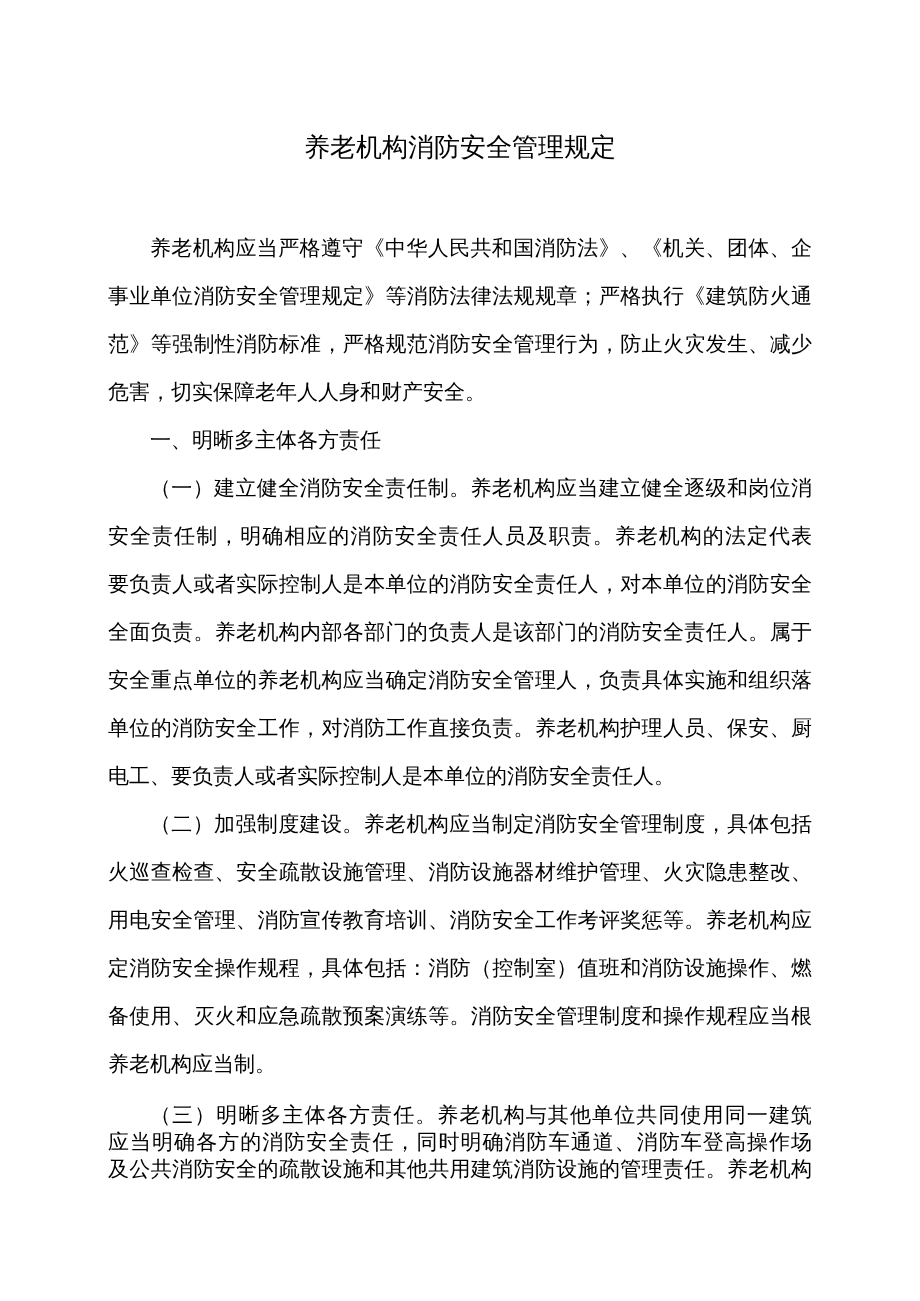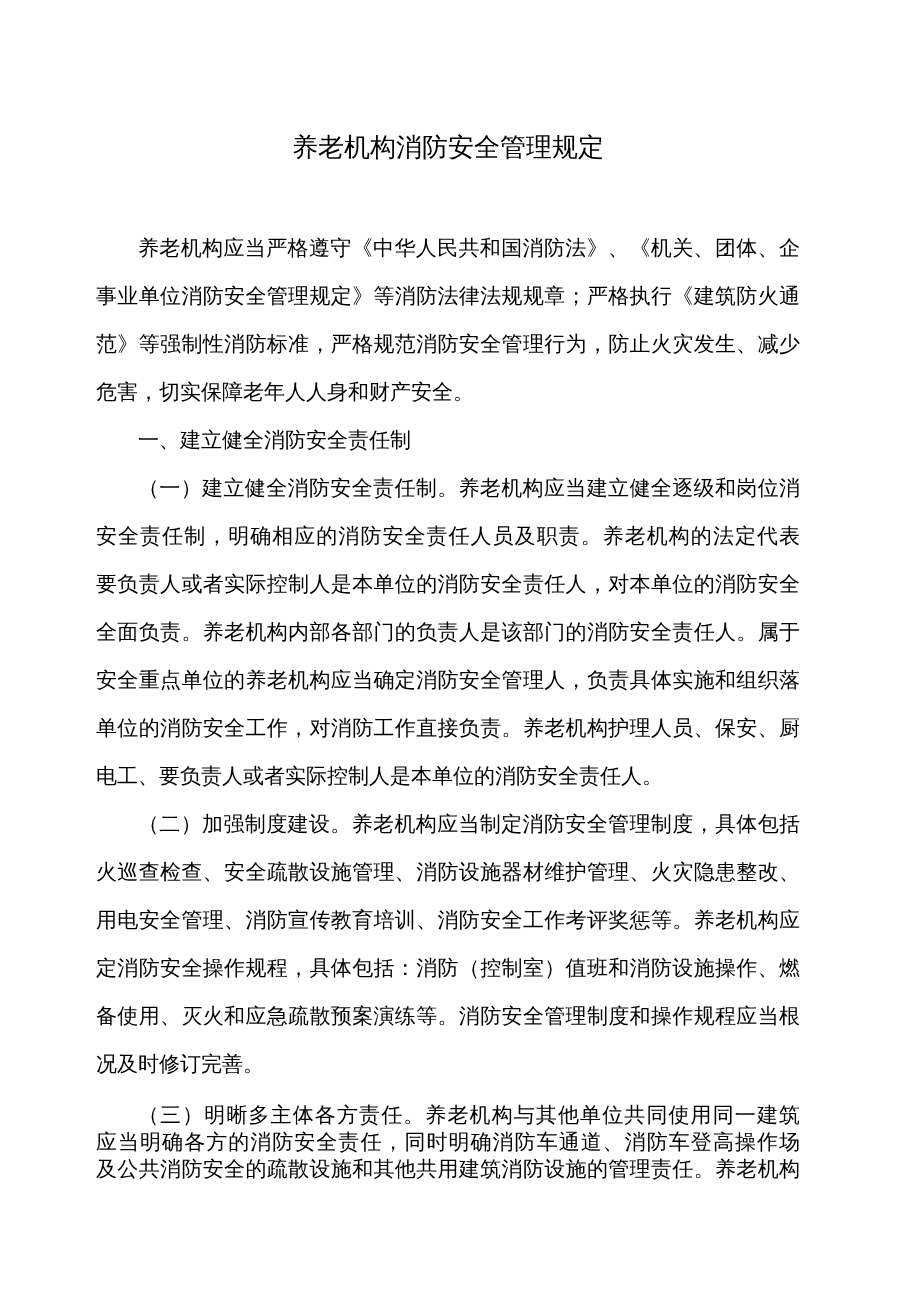--- a/index.html
+++ b/index.html
@@ -11,20 +11,21 @@
     width: 920px;
     height: 1301px;
     overflow: hidden;
     color: #000000;
     font-family: "DejaVu Serif", "Liberation Serif", serif;
   }
   .page {
     width: 704px;
     padding: 0 96px;
     box-sizing: content-box;
+    margin-left: 12px;
   }
   .doc-title {
     margin: 0;
     padding-top: 127px;
     font-size: 26px;
     font-weight: normal;
     line-height: 40px;
     text-align: center;
     letter-spacing: 0px;
   }
@@ -65,39 +66,39 @@
 
   <h1 class="doc-title">养老机构消防安全管理规定</h1>
 
   <div class="para p-intro">
     <div class="line j ind">养老机构应当严格遵守《中华人民共和国消防法》、《机关、团体、企业、</div>
     <div class="line j">事业单位消防安全管理规定》等消防法律法规规章；严格执行《建筑防火通用规</div>
     <div class="line j">范》等强制性消防标准，严格规范消防安全管理行为，防止火灾发生、减少火灾</div>
     <div class="line">危害，切实保障老年人人身和财产安全。</div>
   </div>
 
-  <div class="heading-line">一、建立健全消防安全责任制</div>
+  <div class="heading-line">一、明晰多主体各方责任</div>
 
   <div class="para">
     <div class="line j ind">（一）建立健全消防安全责任制。养老机构应当建立健全逐级和岗位消防</div>
     <div class="line j">安全责任制，明确相应的消防安全责任人员及职责。养老机构的法定代表人、主</div>
     <div class="line j">要负责人或者实际控制人是本单位的消防安全责任人，对本单位的消防安全工作</div>
     <div class="line j">全面负责。养老机构内部各部门的负责人是该部门的消防安全责任人。属于消防</div>
     <div class="line j">安全重点单位的养老机构应当确定消防安全管理人，负责具体实施和组织落实本</div>
     <div class="line j">单位的消防安全工作，对消防工作直接负责。养老机构护理人员、保安、厨师、</div>
     <div class="line">电工、要负责人或者实际控制人是本单位的消防安全责任人。</div>
   </div>
 
   <div class="para">
     <div class="line j ind">（二）加强制度建设。养老机构应当制定消防安全管理制度，具体包括防</div>
     <div class="line j">火巡查检查、安全疏散设施管理、消防设施器材维护管理、火灾隐患整改、用火</div>
     <div class="line j">用电安全管理、消防宣传教育培训、消防安全工作考评奖惩等。养老机构应当制</div>
     <div class="line j">定消防安全操作规程，具体包括：消防（控制室）值班和消防设施操作、燃气设</div>
     <div class="line j">备使用、灭火和应急疏散预案演练等。消防安全管理制度和操作规程应当根据情</div>
-    <div class="line">况及时修订完善。</div>
+    <div class="line">养老机构应当制。</div>
   </div>
 
   <div class="para p-tight">
     <div class="line j ind">（三）明晰多主体各方责任。养老机构与其他单位共同使用同一建筑的，</div>
     <div class="line j">应当明确各方的消防安全责任，同时明确消防车通道、消防车登高操作场地、涉</div>
     <div class="line j">及公共消防安全的疏散设施和其他共用建筑消防设施的管理责任。养老机构委托</div>
   </div>
 
 </div>
 

